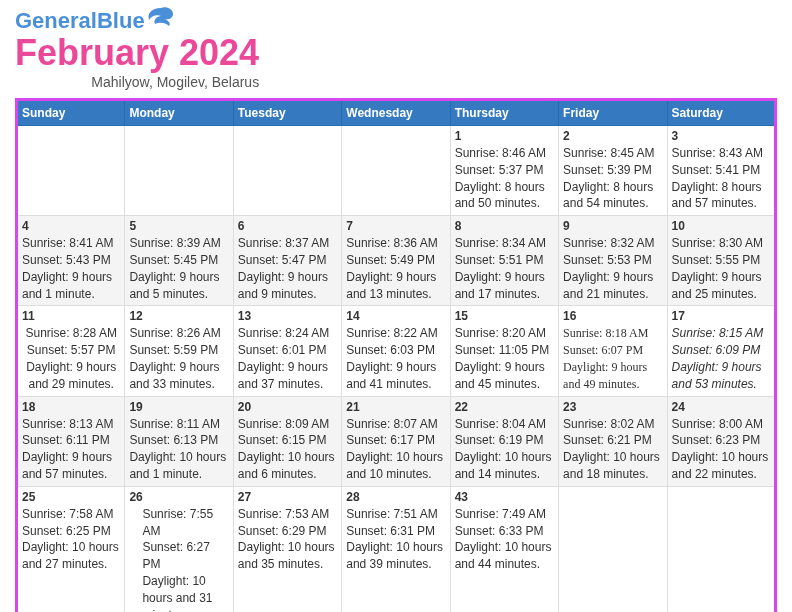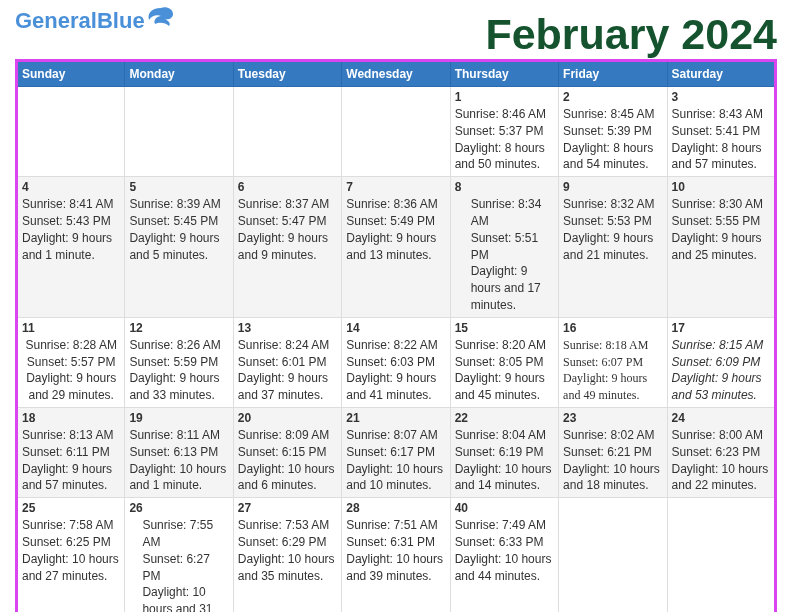--- a/index.html
+++ b/index.html
@@ -14,42 +14,44 @@
       width: 792px;
       height: 612px;
       padding: 10px 15px;
       display: flex;
       flex-direction: column;
     }
     .header {
       display: flex;
       justify-content: space-between;
       align-items: flex-start;
+      margin-bottom: 8px;
+      flex-direction: column;
     }
     .logo {
       display: flex;
       flex-direction: column;
       align-items: flex-start;
     }
     .logo-text {
       font-size: 22px;
       font-weight: bold;
       color: #333;
       line-height: 1;
     }
     .logo-text span {
       color: #4a90d9;
     }
     .title-area {
       text-align: right;
     }
     .month-title {
-      font-size: 43px;
+      font-size: 36px;
       font-weight: bold;
-      color: #14532d;
+      color: #ec4899;
     }
     .location {
       font-size: 14px;
       color: #555;
     }
     .calendar {
       flex: 1;
       border: 3px solid #d946ef;
       border-collapse: collapse;
       width: 100%;
@@ -110,20 +112,21 @@
         <span class="logo-text">
           <span>General</span><span style="color:#4a90d9;">Blue</span>
         </span>
         <svg width="28" height="22" viewBox="0 0 28 22" style="margin-left:2px;margin-top:-8px;">
           <path d="M14 2 C18 0 26 2 26 8 C26 12 22 14 18 13 C22 15 24 18 22 20 C18 16 12 16 8 18 C6 14 10 10 14 10 C10 8 4 10 2 14 C0 8 4 2 14 2Z" fill="#4a90d9"></path>
         </svg>
       </div>
     </div>
     <div class="title-area">
       <div class="month-title">February 2024</div>
+      <div class="location">Mahilyow, Mogilev, Belarus</div>
     </div>
   </div>
 
   <table class="calendar">
     <thead>
       <tr>
       <th>Sunday</th>
           <th>Monday</th>
           <th>Tuesday</th>
           <th>Wednesday</th>
@@ -177,21 +180,21 @@
 Daylight: 9 hours and 9 minutes.</div>
           </td>
           <td>
             <span class="day-num">7</span>
             <div class="day-info" style="white-space: pre-line;">Sunrise: 8:36 AM
 Sunset: 5:49 PM
 Daylight: 9 hours and 13 minutes.</div>
           </td>
           <td>
             <span class="day-num">8</span>
-            <div class="day-info" style="white-space: pre-line; margin-left: 16px;">Sunrise: 8:34 AM
+            <div class="day-info" style="white-space: pre-line;">Sunrise: 8:34 AM
 Sunset: 5:51 PM
 Daylight: 9 hours and 17 minutes.</div>
           </td>
           <td>
             <span class="day-num">9</span>
             <div class="day-info" style="white-space: pre-line;">Sunrise: 8:32 AM
 Sunset: 5:53 PM
 Daylight: 9 hours and 21 minutes.</div>
           </td>
           <td>
@@ -222,21 +225,21 @@
           </td>
           <td>
             <span class="day-num">14</span>
             <div class="day-info" style="white-space: pre-line;">Sunrise: 8:22 AM
 Sunset: 6:03 PM
 Daylight: 9 hours and 41 minutes.</div>
           </td>
           <td>
             <span class="day-num">15</span>
             <div class="day-info" style="white-space: pre-line;">Sunrise: 8:20 AM
-Sunset: 8:05 PM
+Sunset: 11:05 PM
 Daylight: 9 hours and 45 minutes.</div>
           </td>
           <td>
             <span class="day-num">16</span>
             <div class="day-info" style="white-space: pre-line; font-family: Liberation Serif, serif;">Sunrise: 8:18 AM
 Sunset: 6:07 PM
 Daylight: 9 hours and 49 minutes.</div>
           </td>
           <td>
             <span class="day-num">17</span>
@@ -308,21 +311,21 @@
 Sunset: 6:29 PM
 Daylight: 10 hours and 35 minutes.</div>
           </td>
           <td>
             <span class="day-num">28</span>
             <div class="day-info" style="white-space: pre-line;">Sunrise: 7:51 AM
 Sunset: 6:31 PM
 Daylight: 10 hours and 39 minutes.</div>
           </td>
           <td>
-            <span class="day-num">40</span>
+            <span class="day-num">43</span>
             <div class="day-info" style="white-space: pre-line;">Sunrise: 7:49 AM
 Sunset: 6:33 PM
 Daylight: 10 hours and 44 minutes.</div>
           </td>
           <td class="empty"></td>
           <td class="empty"></td>
         </tr>
       </tbody>
   </table>
 </div>

